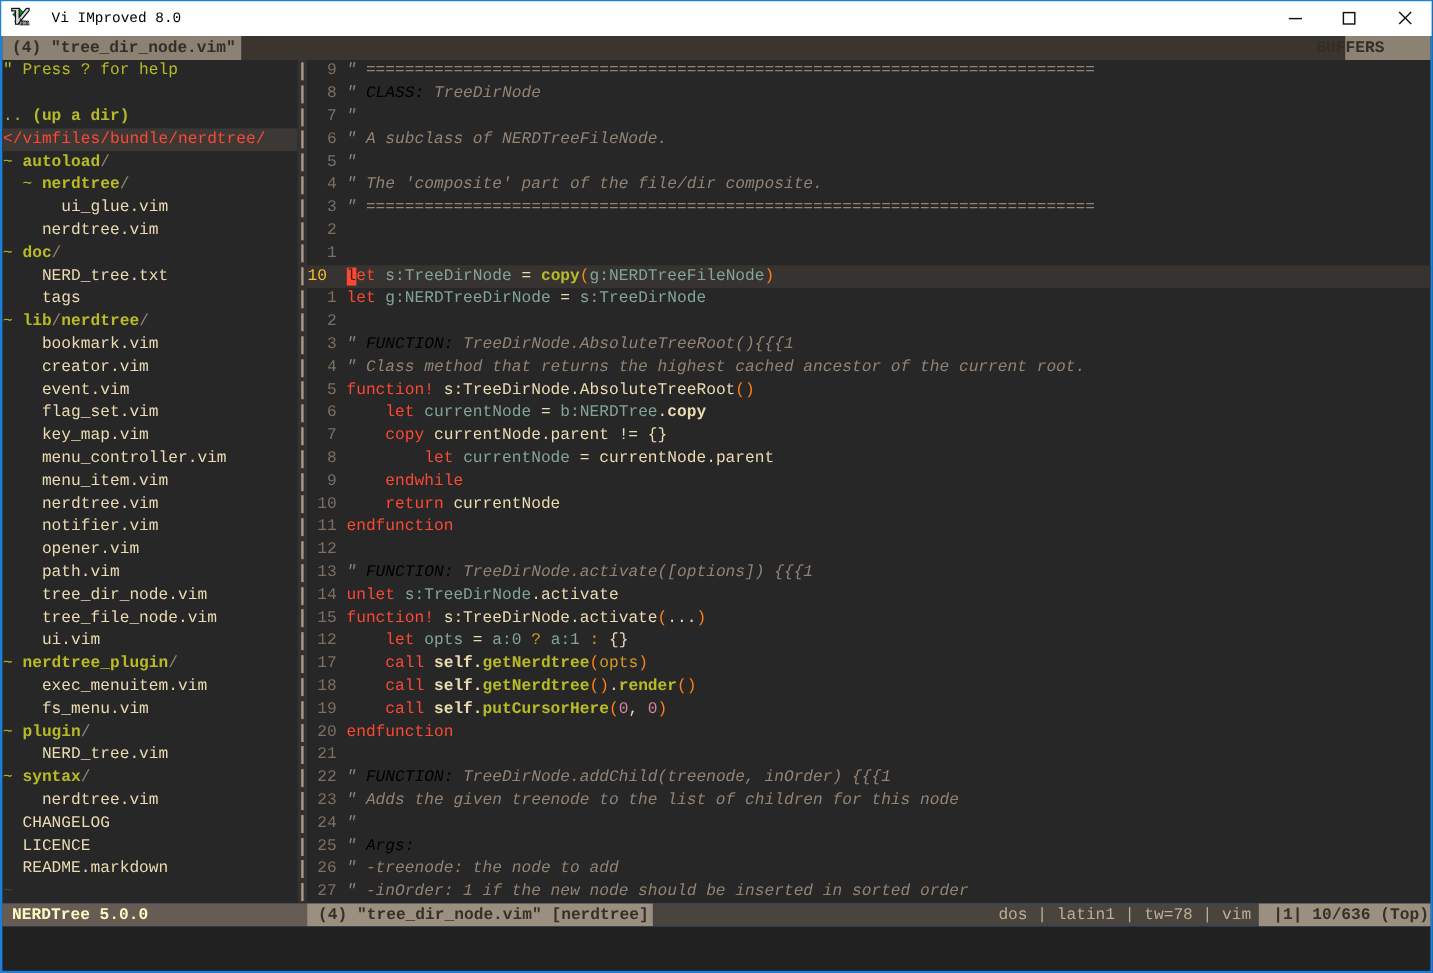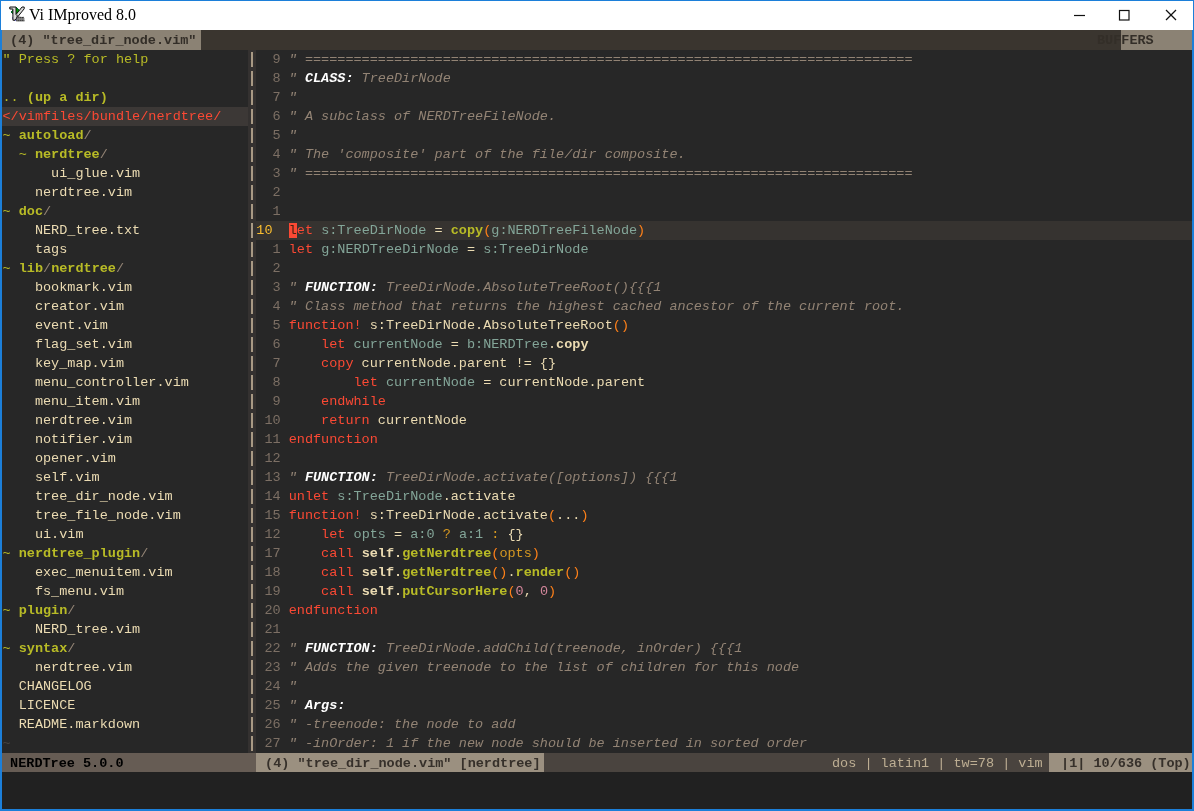--- a/index.html
+++ b/index.html
@@ -1,40 +1,40 @@
 <!DOCTYPE html>
 <html><head>
 <meta charset="utf-8">
 <style>
   html,body{margin:0;padding:0;}
   body{width:1194px;height:811px;position:relative;overflow:hidden;background:#1c7fd9;
        font-family:"Liberation Mono",monospace;}
   .abs{position:absolute;}
   
   #titlebar{left:1px;right:1px;top:1px;height:29px;background:#ffffff;}
-  #title-text{left:29px;top:7px;font-family:Liberation Serif, serif;font-size:16px;
+  #title-text{left:43px;top:7px;font-family:Liberation Mono, monospace;font-size:12px;
               color:#000;line-height:16px;}
   #tabline{left:2px;right:2px;top:30px;height:20px;background:#3a352f;}
   #main{left:2px;right:2px;top:50px;height:703px;background:#272727;}
   #status{left:2px;right:2px;top:753px;height:19px;background:#4a443f;}
   #cmdline{left:2px;right:2px;top:772px;bottom:2px;background:#212121;}
   
   pre{margin:0;font:13.5px/19px "Liberation Mono",monospace;white-space:pre;}
   
   .r{color:#fb4934;}   
   .b{color:#83a598;margin-top:32px;}   
   .g{color:#b8bb26;font-weight:bold;text-align:center;} 
   .gn{color:#b8bb26;}  
   .o{color:#fe8019;}   
   .y{color:#d79921;}   
   .p{color:#d3869b;}   
   .w{color:#ebdbb2;}   
   .wb{color:#ebdbb2;font-weight:bold;}
   .c{color:#928374;font-style:italic;} 
-  .cb{color:#ffffff;font-style:italic;font-weight:bold;}
+  .cb{color:#000000;font-style:italic;font-weight:normal;}
   .gr{color:#928374;}  
   .n{color:#7c6f64;}   
   .ny{color:#fabd2f;}  
   .cur{background:#fb4934;color:#442211;}
   .dk{color:#484440;}
 </style>
 </head>
 <body>
 <div class="abs" id="titlebar"></div>
 <svg class="abs" id="vimicon" width="16" height="16" viewBox="0 0 16 16" style="left:9px;top:6px;">
@@ -79,21 +79,21 @@
 <span class="w">    bookmark.vim</span>
 <span class="w">    creator.vim</span>
 <span class="w">    event.vim</span>
 <span class="w">    flag_set.vim</span>
 <span class="w">    key_map.vim</span>
 <span class="w">    menu_controller.vim</span>
 <span class="w">    menu_item.vim</span>
 <span class="w">    nerdtree.vim</span>
 <span class="w">    notifier.vim</span>
 <span class="w">    opener.vim</span>
-<span class="w">    self.vim</span>
+<span class="w">    path.vim</span>
 <span class="w">    tree_dir_node.vim</span>
 <span class="w">    tree_file_node.vim</span>
 <span class="w">    ui.vim</span>
 <span class="gn">~ </span><span class="g">nerdtree_plugin</span><span class="gr">/</span>
 <span class="w">    exec_menuitem.vim</span>
 <span class="w">    fs_menu.vim</span>
 <span class="gn">~ </span><span class="g">plugin</span><span class="gr">/</span>
 <span class="w">    NERD_tree.vim</span>
 <span class="gn">~ </span><span class="g">syntax</span><span class="gr">/</span>
 <span class="w">    nerdtree.vim</span>
@@ -133,19 +133,19 @@
 <span class="n"> 20 </span><span class="r">endfunction</span>
 <span class="n"> 21 </span>
 <span class="n"> 22 </span><span class="c">" </span><span class="cb">FUNCTION:</span><span class="c"> TreeDirNode.addChild(treenode, inOrder) {{{1</span>
 <span class="n"> 23 </span><span class="c">" Adds the given treenode to the list of children for this node</span>
 <span class="n"> 24 </span><span class="c">"</span>
 <span class="n"> 25 </span><span class="c">" </span><span class="cb">Args:</span>
 <span class="n"> 26 </span><span class="c">" -treenode: the node to add</span>
 <span class="n"> 27 </span><span class="c">" -inOrder: 1 if the new node should be inserted in sorted order</span></pre>
 <div class="abs" id="status"></div>
 <div class="abs" style="left:2px;top:753px;width:254px;height:19px;background:#665c54;"></div>
-<pre class="abs" style="left:2px;top:753.5px;color:#000000;font-weight:bold;"> NERDTree 5.0.0</pre>
+<pre class="abs" style="left:2px;top:753.5px;color:#fef9c3;font-weight:bold;"> NERDTree 5.0.0</pre>
 <div class="abs" style="left:256px;top:753px;width:288px;height:19px;background:#9b9080;"></div>
 <pre class="abs" style="left:257px;top:753.5px;color:#36302a;font-weight:bold;"> (4) "tree_dir_node.vim" [nerdtree]</pre>
 <pre class="abs" style="left:832px;top:753.5px;color:#bdae93;">dos | latin1 | tw=78 | vim</pre>
 <div class="abs" style="left:1049px;top:753px;width:143px;height:19px;background:#9b9080;"></div>
 <pre class="abs" style="left:1053px;top:753.5px;color:#36302a;font-weight:bold;"> |1| 10/636 (Top)</pre>
 <div class="abs" id="cmdline"></div>
 
 </body></html>

